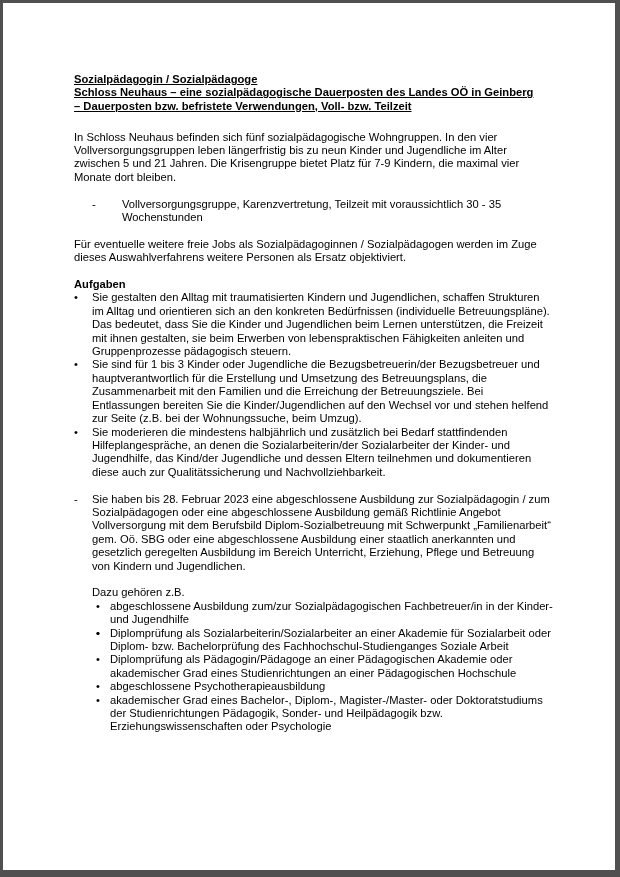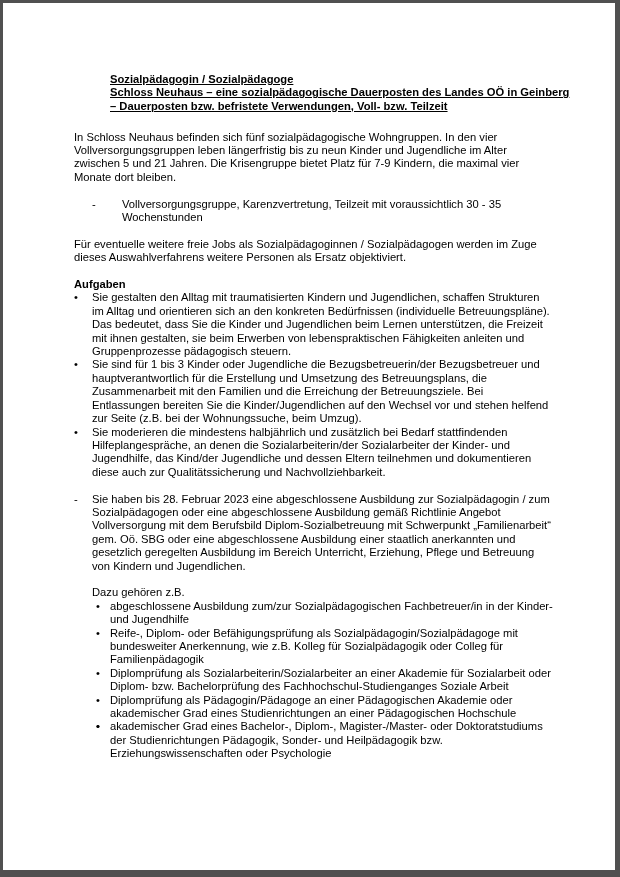--- a/index.html
+++ b/index.html
@@ -12,21 +12,21 @@
   .page {
     position: absolute; left: 3px; top: 3px;
     width: 612px; height: 867px;
     background: #ffffff;
   }
   .content {
     position: absolute; left: 71px; top: 70px; width: 480px;
     font-size: 11.2px; line-height: 13.4px;
   }
   .title-block { font-weight: bold; text-decoration: underline; }
-  .title-block div { white-space: nowrap; margin-left: 36px; }
+  .title-block div { white-space: nowrap; }
   p { margin: 0; }
   .gap { height: 13.4px; }
   .dash-list { margin: 0; padding: 0; list-style: none; }
   .dash-list li { position: relative; padding-left: 48px; }
   .dash-list li .mark { position: absolute; left: 18px; top: 0; }
   .heading { font-weight: bold; }
   .bullet-list { margin: 0; padding: 0; list-style: none; }
   .bullet-list li { position: relative; padding-left: 18px; }
   .bullet-list li .mark { position: absolute; left: 0; top: 0; }
   .req-list { margin: 0; padding: 0; list-style: none; }
@@ -97,32 +97,32 @@
     <div class="gap"></div>
 
     <div class="sub">Dazu gehören z.B.</div>
     <ul class="sub-list">
       <li>
         <span class="mark">•</span>
         <span>abgeschlossene Ausbildung zum/zur Sozialpädagogischen Fachbetreuer/in in der Kinder- und Jugendhilfe</span>
       </li>
       <li>
         <span class="mark">•</span>
-        <span>Reife-, Diplom- oder Befähigungsprüfung als Sozialpädagogin/Sozialpädagoge mit bundesweiter Anerkennung, wie z.B. Kolleg für Sozialpädagogik oder Colleg für Familienpädagogik</span>
       </li>
       <li>
         <span class="mark">•</span>
         <span>Diplomprüfung als Sozialarbeiterin/Sozialarbeiter an einer Akademie für Sozialarbeit oder Diplom- bzw. Bachelorprüfung des Fachhochschul-Studienganges Soziale Arbeit</span>
       </li>
       <li>
         <span class="mark">•</span>
         <span>Diplomprüfung als Pädagogin/Pädagoge an einer Pädagogischen Akademie oder akademischer Grad eines Studienrichtungen an einer Pädagogischen Hochschule</span>
       </li>
       <li>
         <span class="mark">•</span>
+        <span>abgeschlossene Psychotherapieausbildung</span>
       </li>
       <li>
         <span class="mark">•</span>
         <span>akademischer Grad eines Bachelor-, Diplom-, Magister-/Master- oder Doktoratstudiums der Studienrichtungen Pädagogik, Sonder- und Heilpädagogik bzw. Erziehungswissenschaften oder Psychologie</span>
       </li>
     </ul>
 
   </div>
 </div>
 

